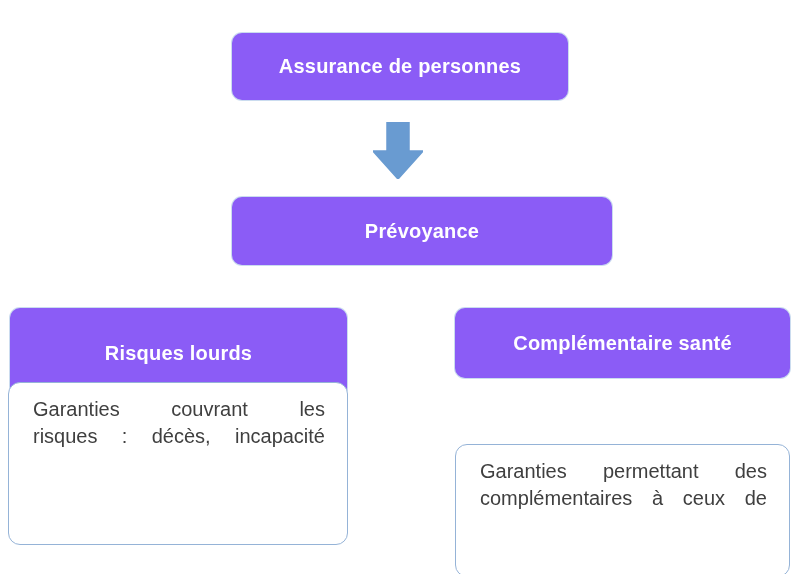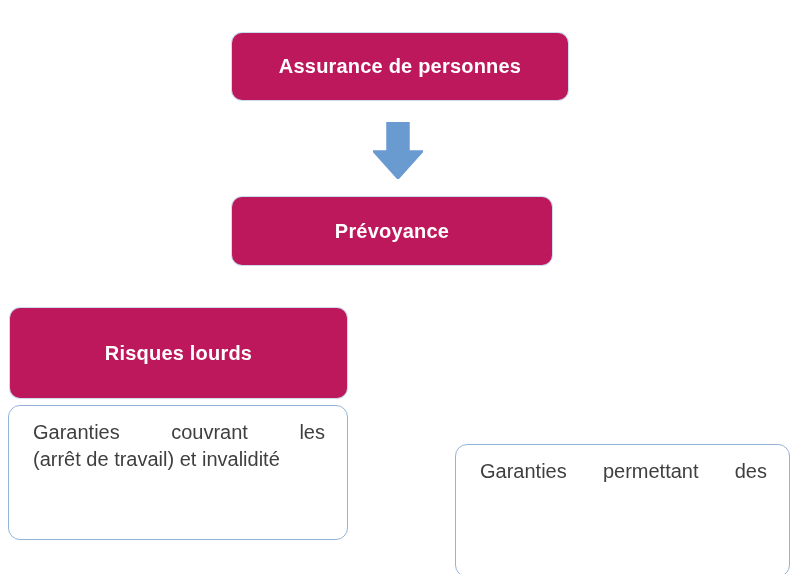--- a/index.html
+++ b/index.html
@@ -10,33 +10,33 @@
   }
   .canvas {
     position: relative;
     width: 800px;
     height: 574px;
     background: #ffffff;
     overflow: hidden;
   }
   .node {
     position: absolute;
-    background: #be185d;
+    background: #8b5cf6;
     border-radius: 10px;
     display: flex;
     align-items: center;
     justify-content: center;
     color: #ffffff;
     font-weight: bold;
     font-size: 20px;
     letter-spacing: 0.2px;
     box-shadow: 0 0 0 1px rgba(105,155,209,0.35);
   }
   .node-top    { left: 232px; top: 33px;  width: 336px; height: 67px; }
-  .node-middle { left: 232px; top: 197px; width: 320px; height: 68px; }
+  .node-middle { left: 232px; top: 197px; width: 380px; height: 68px; }
   .node-left   { left: 10px;  top: 308px; width: 337px; height: 90px; }
   .node-right  { left: 455px; top: 308px; width: 335px; height: 70px; }
 
   .arrow-wrap {
     position: absolute;
     left: 373px;
     top: 122px;
     width: 50px;
     height: 57px;
   }
@@ -45,21 +45,21 @@
     position: absolute;
     background: #ffffff;
     border: 1.5px solid #95b3d7;
     border-radius: 12px;
     box-sizing: border-box;
     color: #3f3f3f;
     font-size: 20px;
     line-height: 27px;
     padding: 13px 22px 0 24px;
   }
-  .note-left  { left: 8px;   top: 405px; width: 340px; height: 135px; }
+  .note-left  { left: 8px;   top: 382px; width: 340px; height: 163px; }
   .note-right { left: 455px; top: 407px; width: 335px; height: 133px; margin-top: 37px; }
 
   .note-line { white-space: nowrap; }
   .note-line.justify {
     white-space: normal;
     text-align: justify;
     text-align-last: justify;
   }
 </style>
 </head>
@@ -78,23 +78,27 @@
   </div>
 
   <div class="node node-middle">
     <span>Prévoyance</span>
   </div>
 
   <div class="node node-left">
     <span>Risques lourds</span>
   </div>
 
+  <div class="node node-right">
+    <span>Complémentaire santé</span>
+  </div>
 
   <div class="note note-left">
     <div class="note-line justify">Garanties couvrant les</div>
-    <div class="note-line">(arrêt de travail) et invalidité</div>
+    <div class="note-line justify">risques : décès, incapacité</div>
   </div>
 
   <div class="note note-right">
     <div class="note-line justify">Garanties permettant des</div>
+    <div class="note-line justify">complémentaires à ceux de</div>
   </div>
 
 </div>
 
 </body></html>

